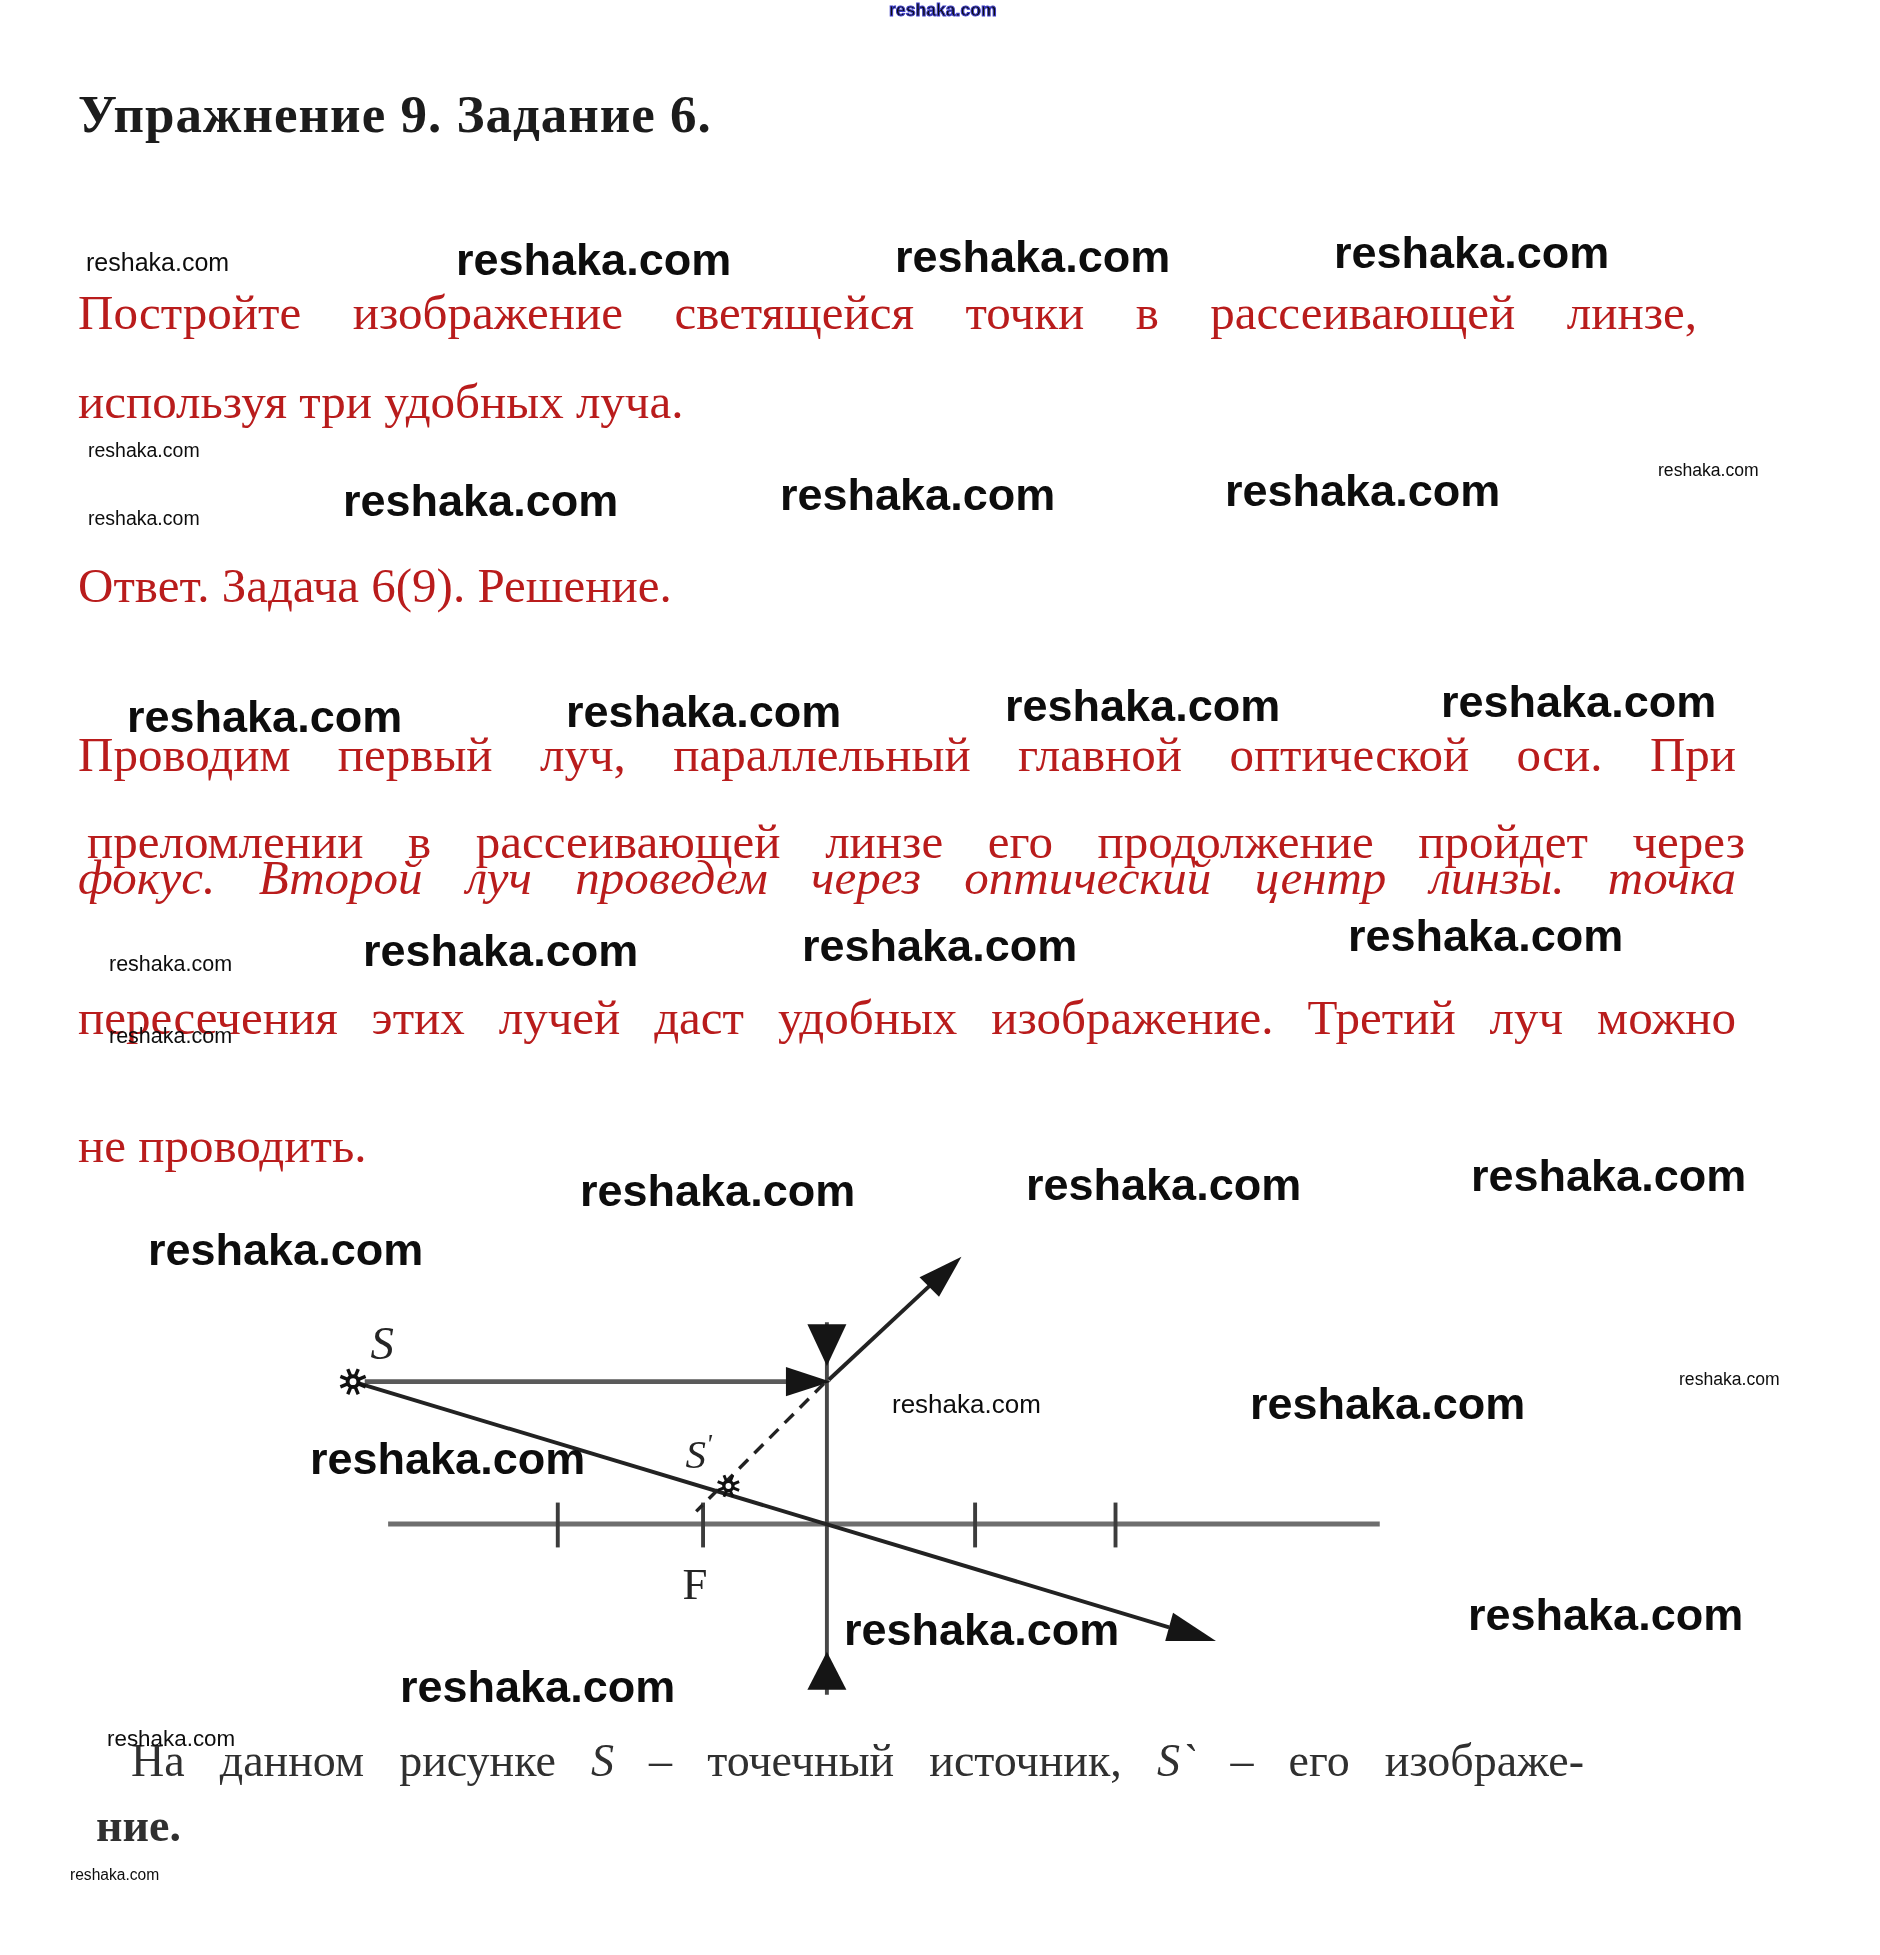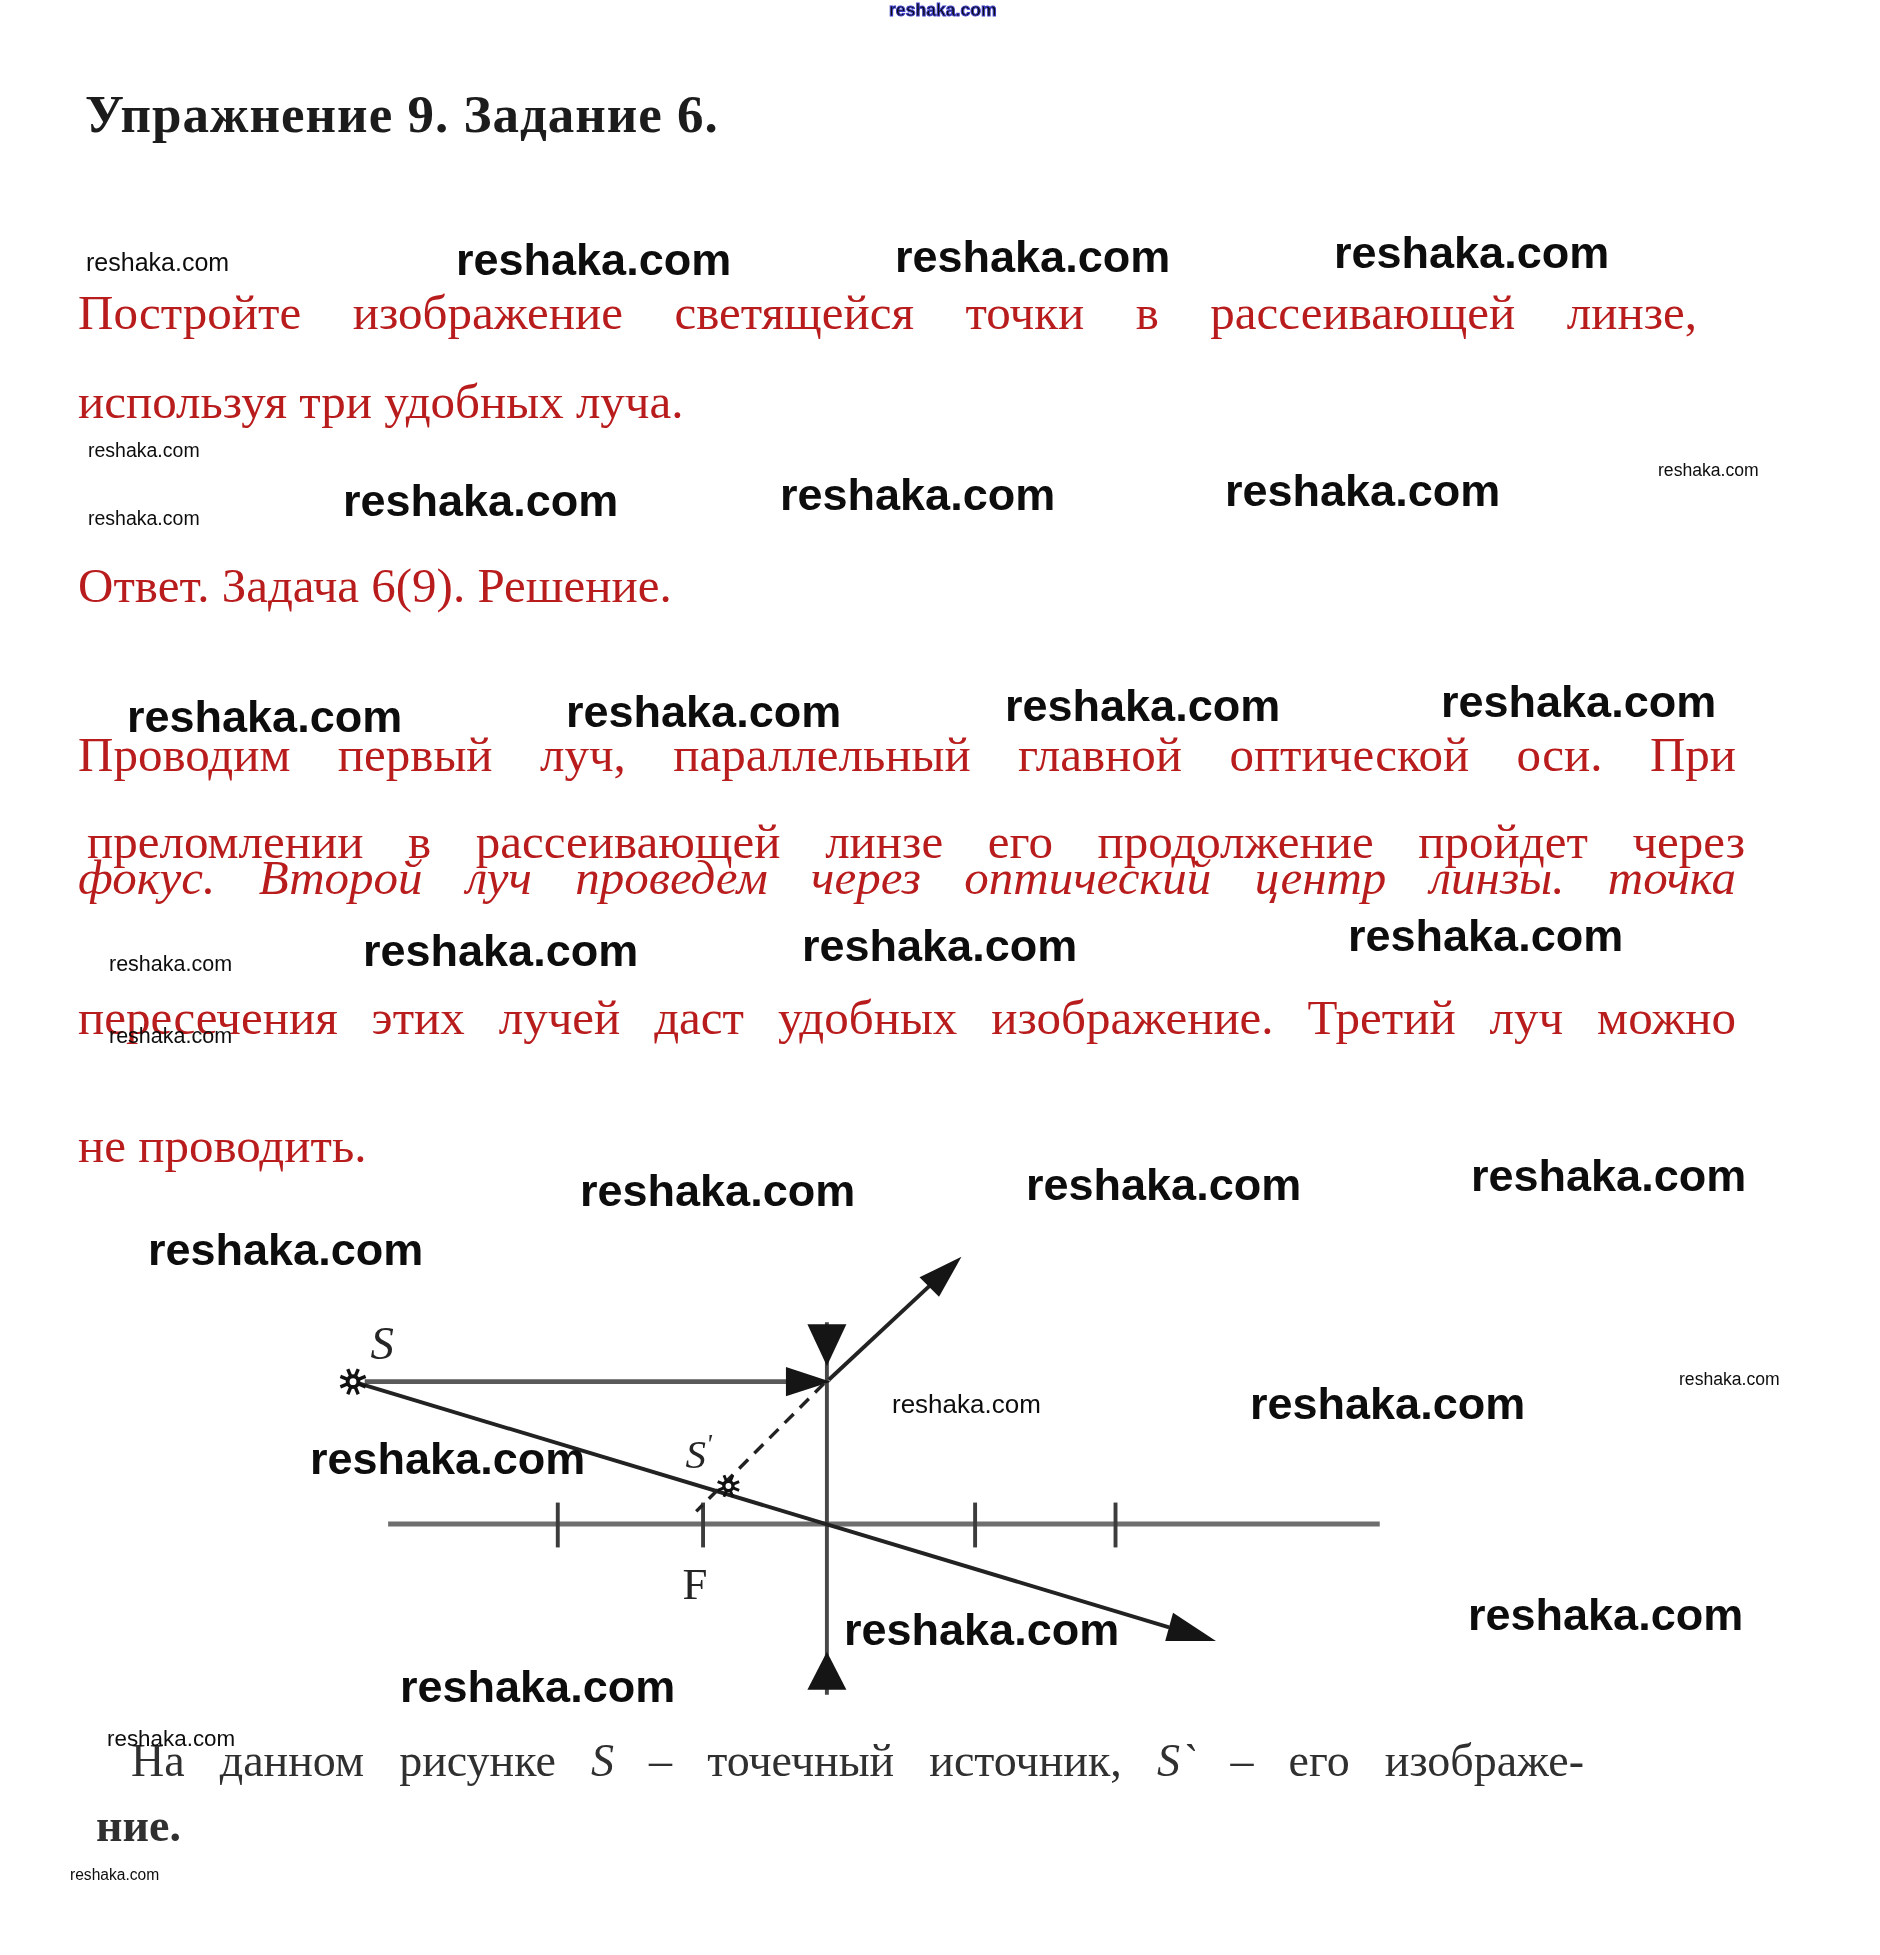--- a/index.html
+++ b/index.html
@@ -88,21 +88,21 @@
       </g>
       <circle cx="0" cy="0" r="5.5" fill="#ffffff" stroke="#111111" stroke-width="4"></circle>
     </g>
 
     <text x="380" y="1394" class="dlabel ital" font-size="48">S</text>
     <text x="703" y="1506" class="dlabel ital" font-size="42"><tspan>S</tspan><tspan dy="-16" font-size="28">'</tspan></text>
     <text x="700" y="1640" class="dlabel" font-size="46">F</text>
   </svg>
 
   <div class="text-layer">
-    <div class="tline title" style="left:85px;top:86px;">Упражнение 9. Задание 6.</div>
+    <div class="tline title" style="left:78px;top:86px;">Упражнение 9. Задание 6.</div>
 
     <div class="tline body50 just" style="left:78px;top:287px;width:1619px;">Постройте изображение светящейся точки в рассеивающей линзе,</div>
     <div class="tline body50" style="left:78px;top:376px;">используя три удобных луча.</div>
 
     <div class="tline body50" style="left:78px;top:560px;">Ответ. Задача 6(9). Решение.</div>
 
     <div class="tline body50 just" style="left:78px;top:729px;width:1658px;">Проводим первый луч, параллельный главной оптической оси. При</div>
     <div class="tline body50 just" style="left:78px;top:816px;width:1658px;margin-left:9px;">преломлении в рассеивающей линзе его продолжение пройдет через</div>
     <div class="tline body50 just" style="left:78px;top:852px;width:1658px;font-style:italic;">фокус. Второй луч проведем через оптический центр линзы. точка</div>
     <div class="tline body50 just" style="left:78px;top:992px;width:1658px;">пересечения этих лучей даст удобных изображение. Третий луч можно</div>

